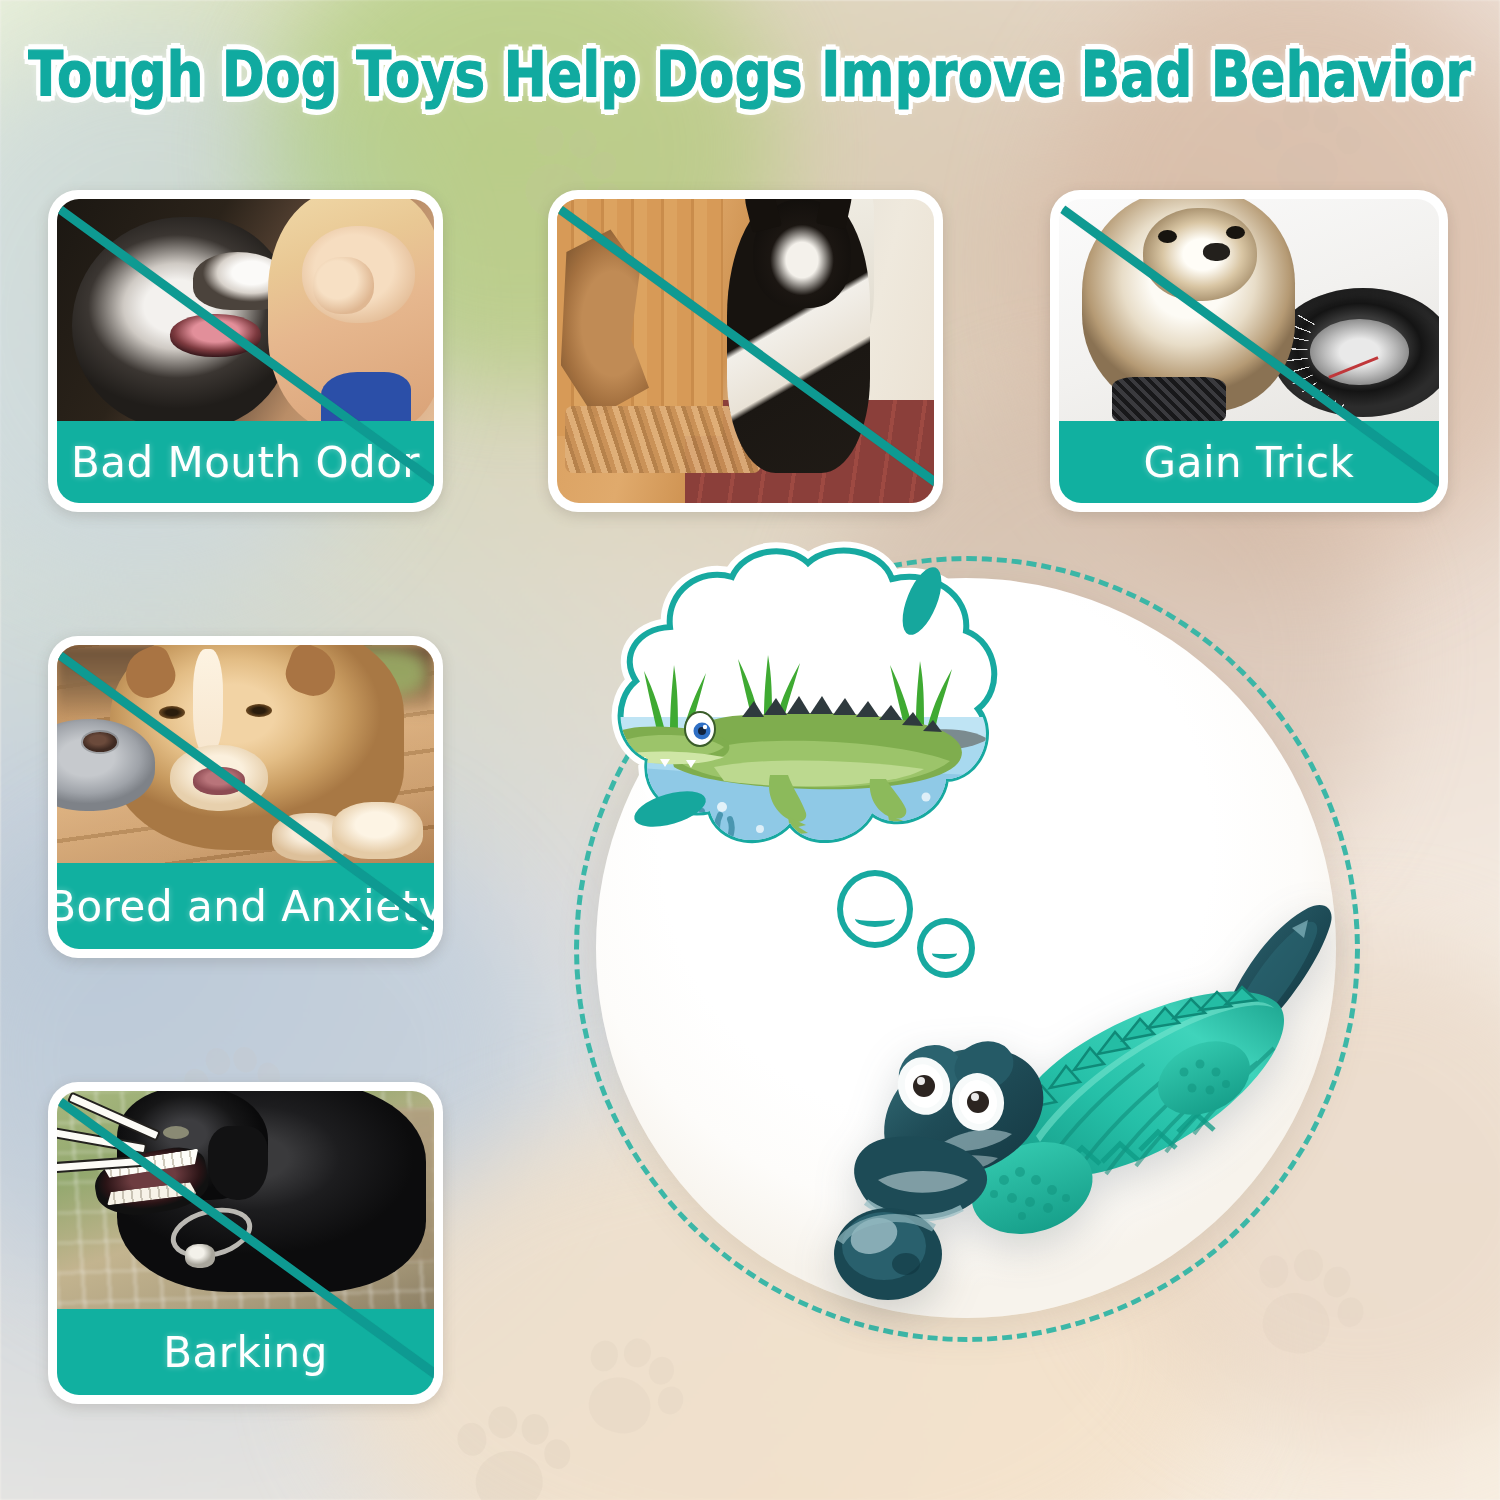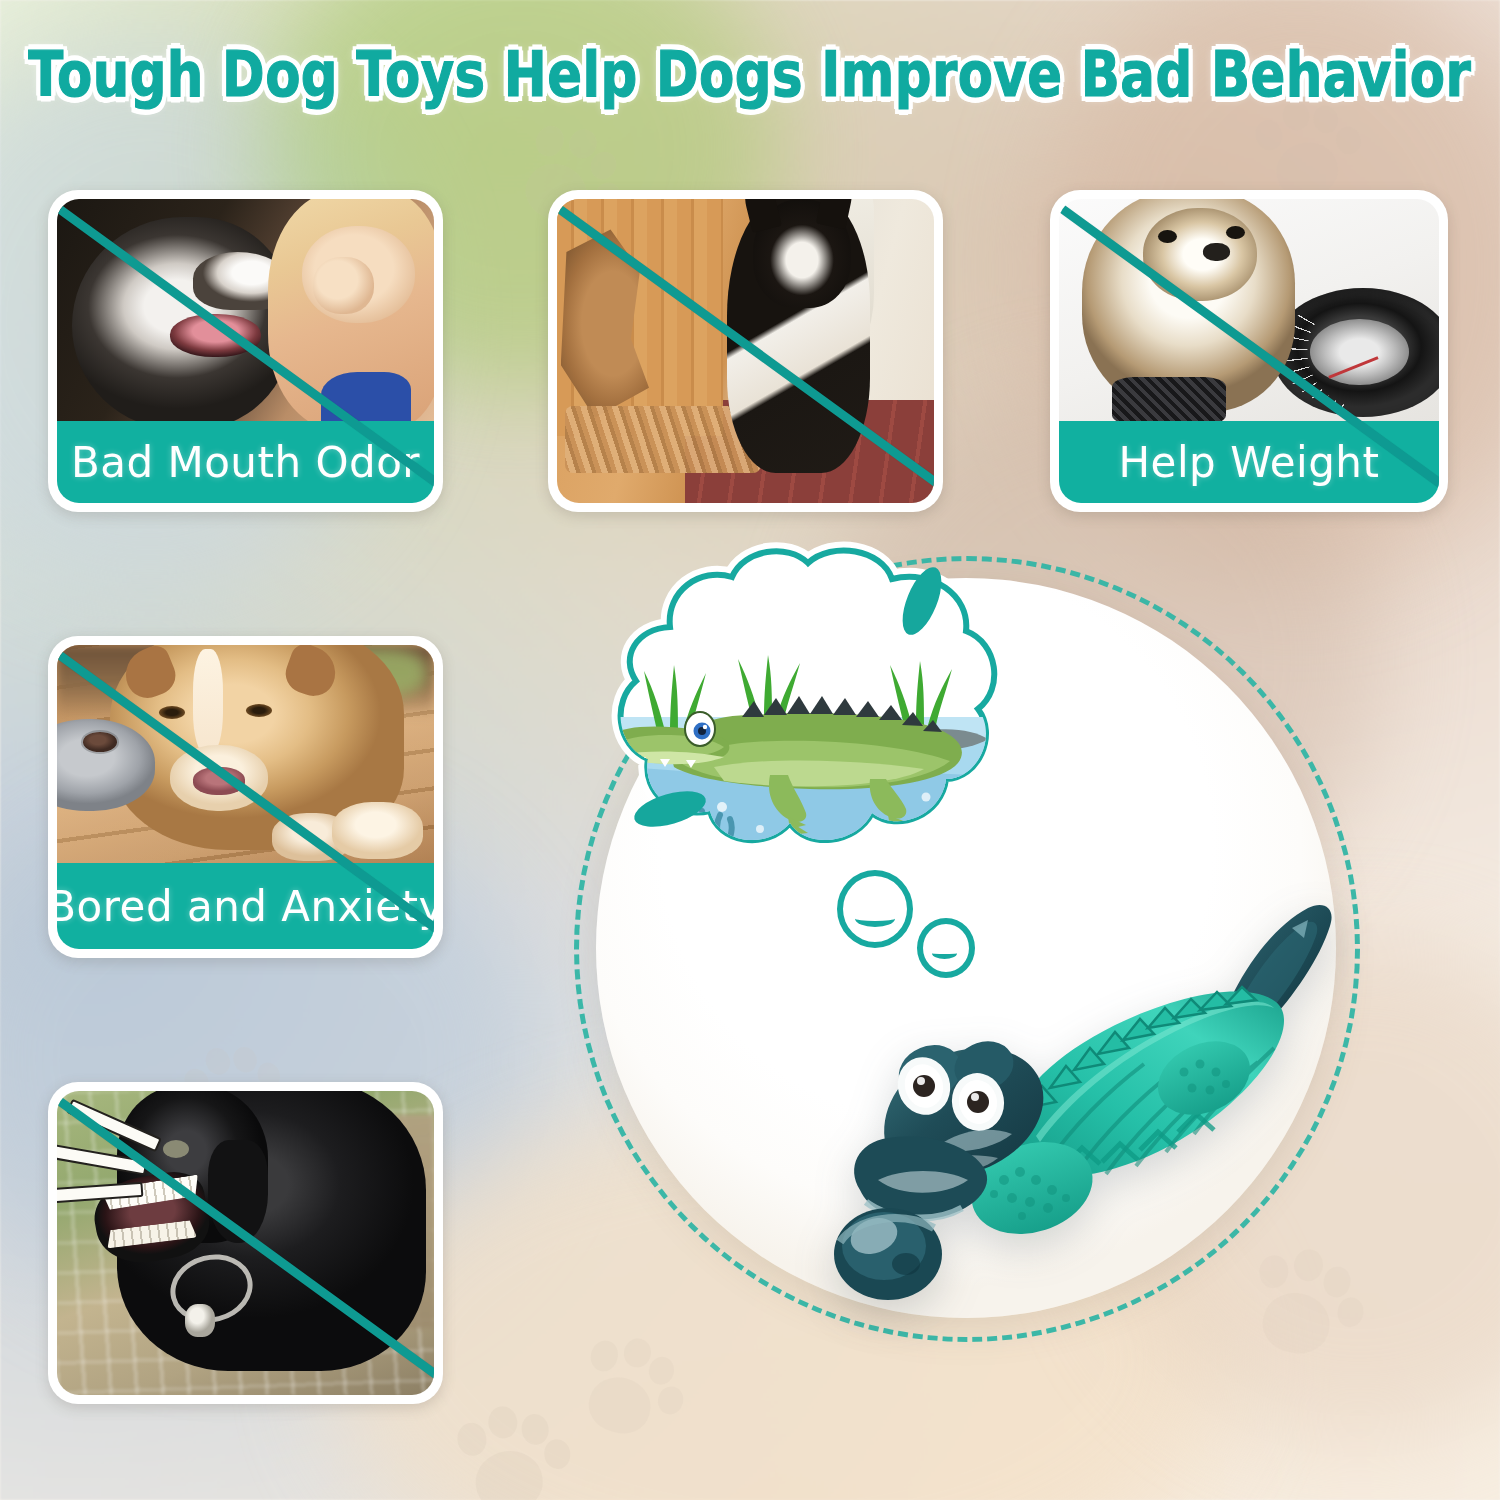--- a/index.html
+++ b/index.html
@@ -422,21 +422,21 @@
         <div class="needle"></div>
         <div class="sz"></div>
         <div class="harn"></div>
         <div class="szface"></div>
         <div class="eye l"></div>
         <div class="eye r"></div>
         <div class="nose"></div>
       </div>
     </div>
     <div class="label-bar" style="height:82px;">
-      <span class="label-text" data-bind="problem_cards.2.label">Help Weight</span>
+      <span class="label-text" data-bind="problem_cards.2.label">Gain Trick</span>
     </div>
     <div class="strike">
         <i></i>
       </div>
   </div>
 </div>
 
 <div class="card" style="left:48px; top:636px; width:395px; height:322px;">
   <div class="card-inner">
     <div class="photo">
@@ -479,20 +479,23 @@
         <div class="eyeW"></div>
         <div class="jaw"></div>
         <div class="teeth"></div>
         <div class="teeth2"></div>
         <div class="collar"></div>
         <div class="tag"></div>
         <div class="sound a"></div>
         <div class="sound b"></div>
         <div class="sound c"></div>
       </div>
+    </div>
+    <div class="label-bar" style="height:86px;">
+      <span class="label-text" data-bind="problem_cards.4.label">Barking</span>
     </div>
     <div class="strike">
         <i></i>
       </div>
   </div>
 </div>
 
 <div id="hero">
 
   <div id="hero-disc"></div>

